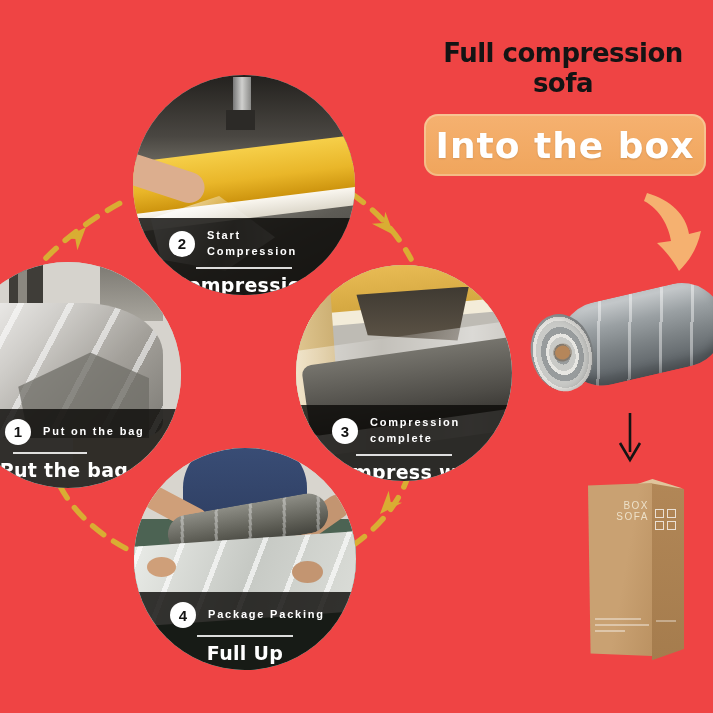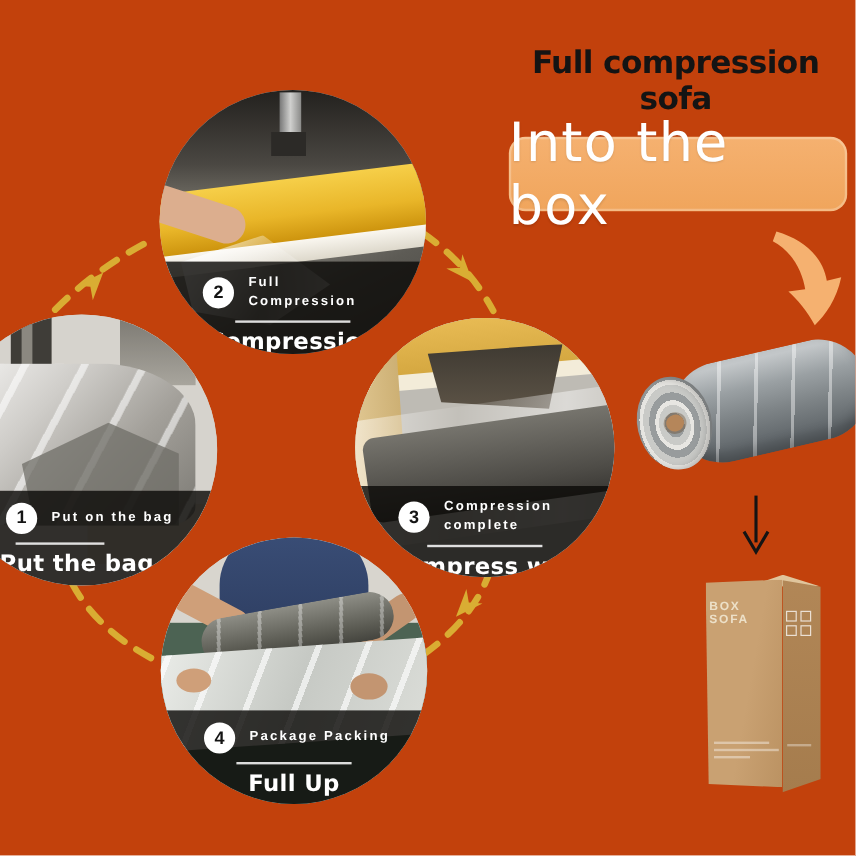--- a/index.html
+++ b/index.html
@@ -1,28 +1,28 @@
 <!DOCTYPE html>
 <html style="--accent-orange: #f0a55c; --accent-orange-light: #f5b170; --dash-gold: #d9ad33; --machine-yellow: #e9b629; --box-front: #c9a172; --box-side: #b28757; --step-overlay: rgba(12,11,9,0.82);"><head>
 <meta charset="utf-8">
 <style>
   html,body{margin:0;padding:0;background:#fff;}
-  .canvas{position:relative;width:713px;height:713px;background:#c2410c;overflow:hidden;
+  .canvas{position:relative;width:713px;height:713px;background:#ef4444;overflow:hidden;
           font-family:"Liberation Sans",sans-serif;}
 
   
   .title{position:absolute;left:414px;top:38px;width:298px;text-align:center;
          font-family:"DejaVu Sans","Liberation Sans",sans-serif;
          font-weight:bold;font-size:26px;letter-spacing:-0.5px;color:#141414;}
   .banner{position:absolute;left:424px;top:114px;width:282px;height:62px;border-radius:14px;
           background:linear-gradient(180deg,var(--accent-orange-light,#f6b877),var(--accent-orange,#f0a55c));
           box-shadow:inset 0 0 0 2px rgba(255,255,255,.25);
           display:flex;align-items:center;justify-content:center;}
   .banner span{color:#fff;font-family:"DejaVu Sans","Liberation Sans",sans-serif;
-          font-weight:normal;font-size:45px;letter-spacing:1px;text-shadow:0 1px 2px rgba(0,0,0,.12);}
+          font-weight:bold;font-size:36px;letter-spacing:1px;text-shadow:0 1px 2px rgba(0,0,0,.12);}
 
   
   .roll-wrap{position:absolute;left:527px;top:294px;width:190px;height:122px;}
   .roll-rot{position:absolute;left:4px;top:16px;width:196px;height:84px;
             transform:rotate(-13deg);transform-origin:34px 42px;}
   .roll-body{position:absolute;left:30px;top:0;width:166px;height:84px;border-radius:42px;
       background:
         repeating-linear-gradient(104deg,rgba(255,255,255,0) 0 15px,rgba(255,255,255,.42) 15px 18px,rgba(255,255,255,0) 18px 31px),
         linear-gradient(180deg,#c3c7c9 6%,#9aa0a3 32%,#7e8487 58%,#5f6569 90%);
       box-shadow:inset 0 -6px 10px rgba(0,0,0,.25);}
@@ -35,22 +35,22 @@
   
   .box-wrap{position:absolute;left:588px;top:478px;width:102px;height:184px;}
   .box-front{position:absolute;left:0;top:5px;width:64px;height:173px;
       background:linear-gradient(100deg,var(--box-front,#c9a172) 55%,#bb9262);
       clip-path:polygon(0 1.5%,100% 0,100% 100%,4% 98.5%);}
   .box-side{position:absolute;left:64px;top:0;width:32px;height:184px;
       background:linear-gradient(180deg,var(--box-side,#b28757),#a57c4d);
       clip-path:polygon(0 3%,100% 6%,100% 93%,0 99%);}
   .box-top{position:absolute;left:48px;top:1px;width:47px;height:10px;background:#e0c59c;
       clip-path:polygon(0 55%,35% 0,100% 95%,8% 100%);}
-  .box-label{position:absolute;left:3px;top:22px;width:58px;text-align:left;
-      color:#f0e6d0;font-weight:bold;font-size:10px;letter-spacing:1.5px;opacity:.92;}
+  .box-label{position:absolute;left:3px;top:22px;width:58px;text-align:right;
+      color:#f0e6d0;font-weight:normal;font-size:10px;letter-spacing:1.5px;opacity:.92;}
   .box-icons{position:absolute;left:67px;top:31px;display:grid;grid-template-columns:9px 9px;gap:3px;}
   .box-icons span{width:9px;height:9px;border:1.5px solid rgba(255,255,255,.75);box-sizing:border-box;}
   .box-lines{position:absolute;left:7px;top:140px;width:54px;}
   .box-lines i{display:block;height:2px;background:rgba(255,255,255,.4);margin-bottom:4px;}
   .box-lines i:nth-child(1){width:85%;} .box-lines i:nth-child(2){width:100%;} .box-lines i:nth-child(3){width:55%;}
   .box-sideline{position:absolute;left:68px;top:142px;width:20px;height:2px;background:rgba(255,255,255,.35);}
 
   
   .c{position:absolute;border-radius:50%;overflow:hidden;background:#cfccc6;}
   .c>*{position:absolute;}
@@ -219,21 +219,21 @@
     <div class="s2-cyl"></div>
     <div class="s2-cylbase"></div>
     <div class="s2-sofa"></div>
     <div class="s2-beam"></div>
     <div class="s2-strip"></div>
     <div class="s2-plastic"></div>
     <div class="s2-arm"></div>
     <div class="overlay">
       <div class="step-head">
         <span class="badge">2</span>
-        <span class="caption">Full
+        <span class="caption">Start
 Compression</span>
       </div>
       <div class="divider"></div>
       <div class="steplabel">Compression</div>
     </div>
   </div>
 
   <div class="c c3">
     <div class="s3-bg"></div>
     <div class="s3-beam"></div>

